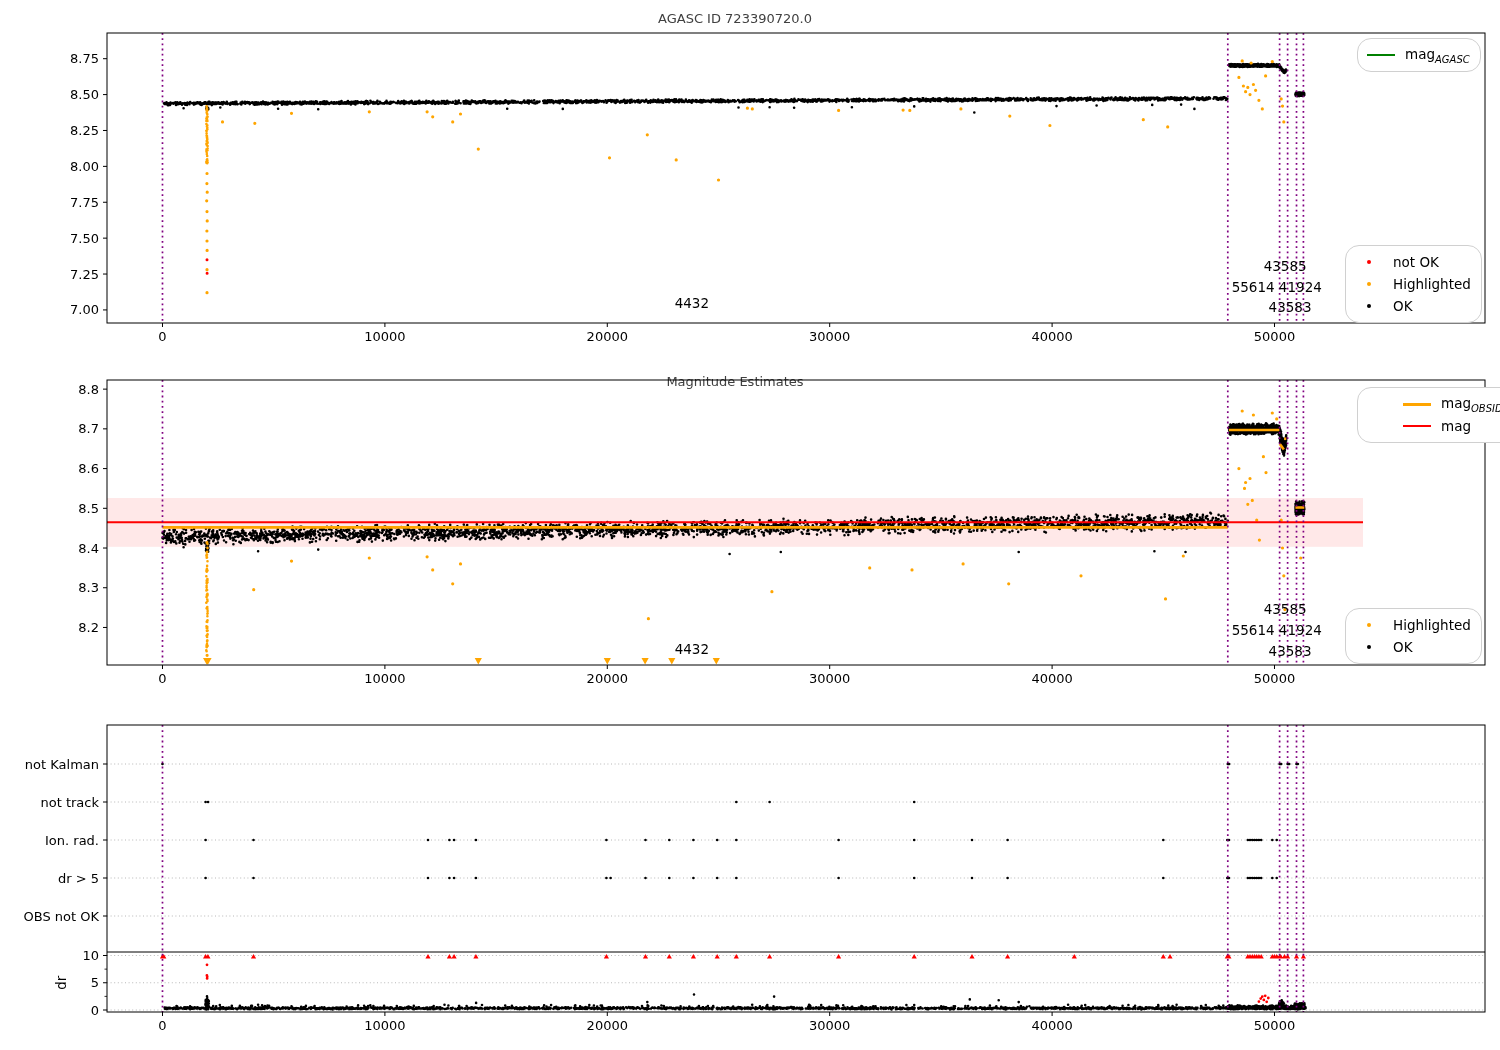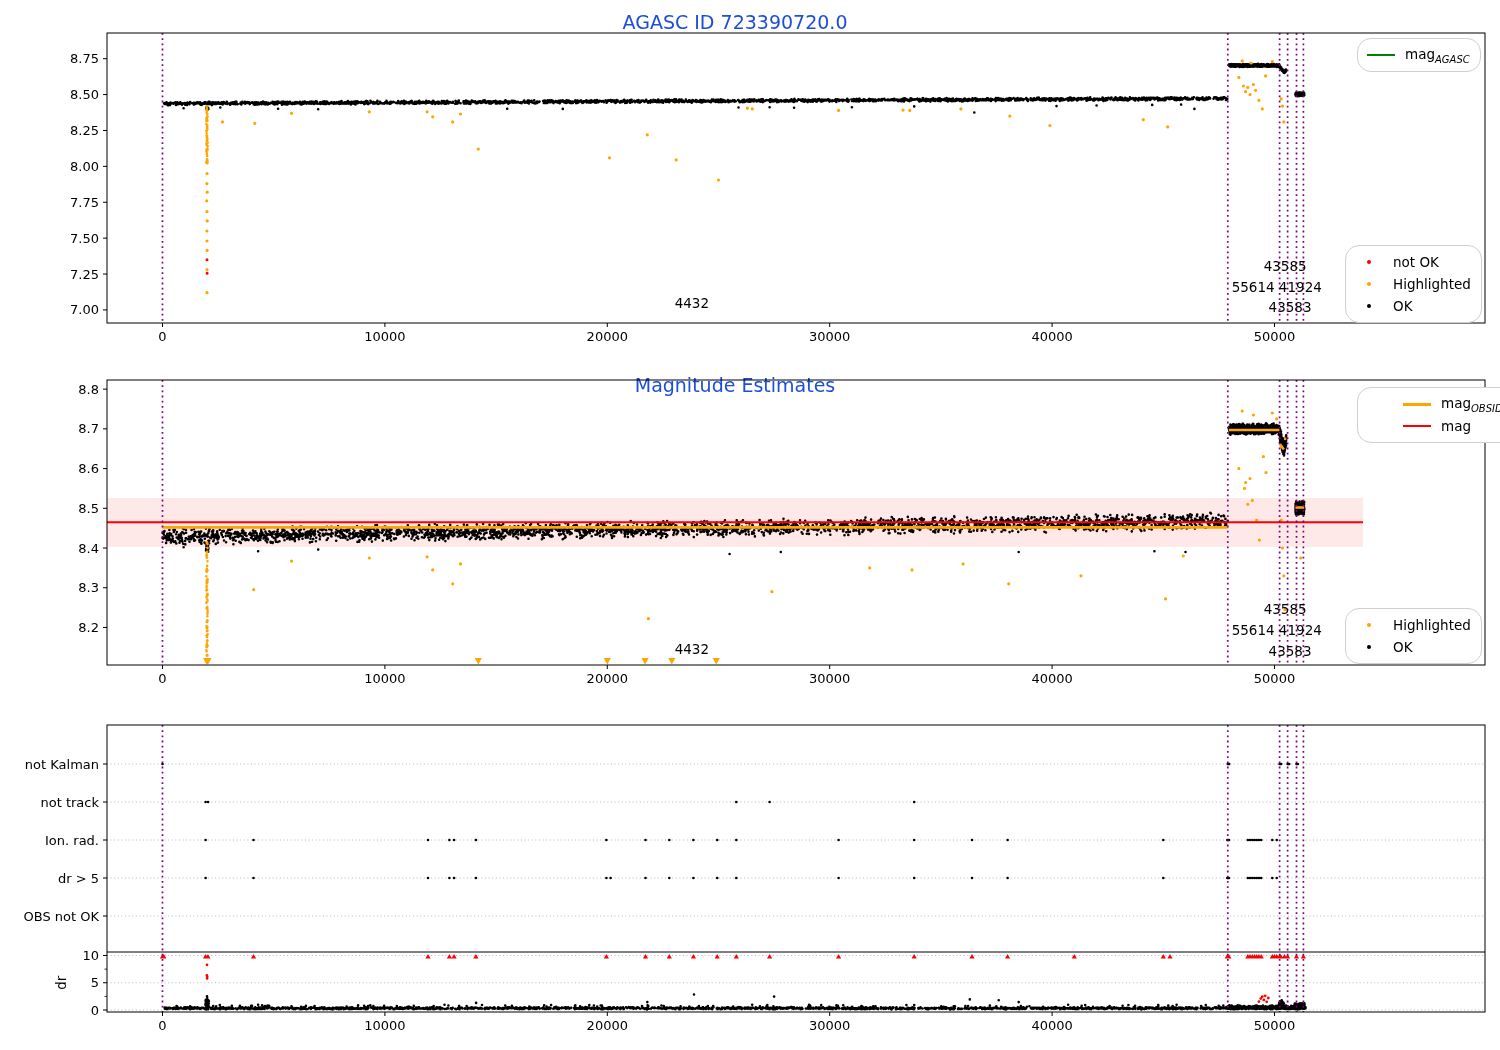--- a/index.html
+++ b/index.html
@@ -1,19 +1,19 @@
 <!DOCTYPE html>
 <html><head>
 <meta charset="utf-8">
 <style>
   html,body{margin:0;padding:0;background:#fff;}
   .fig{position:relative;width:1500px;height:1050px;background:#fff;
        font-family:"DejaVu Sans","Liberation Sans",sans-serif;overflow:hidden;}
   .fig svg{position:absolute;left:0;top:0;}
-  .plot-title{position:absolute;width:100%;text-align:center;color:#1d4ed8;font-size:19px;}
+  .plot-title{position:absolute;width:100%;text-align:center;color:#404040;font-size:13px;}
   #title-top{top:11px;left:46px;width:1378px;}
   #title-mid{top:374px;left:46px;width:1378px;}
   .legend{position:absolute;background:#fff;border:1px solid #d0d0d0;border-radius:14px;
           padding:5px 10px 5px 8px;font-size:13.5px;color:#000;z-index:5;}
   .legend .entry{display:flex;align-items:center;height:22px;white-space:nowrap;}
   .legend .swatch{width:30px;display:flex;align-items:center;justify-content:center;margin-right:9px;}
   .legend .line{width:28px;height:0;border-top-style:solid;}
   .legend .dot{border-radius:50%;}
   .legend sub{font-style:italic;font-size:10px;}
 </style>

